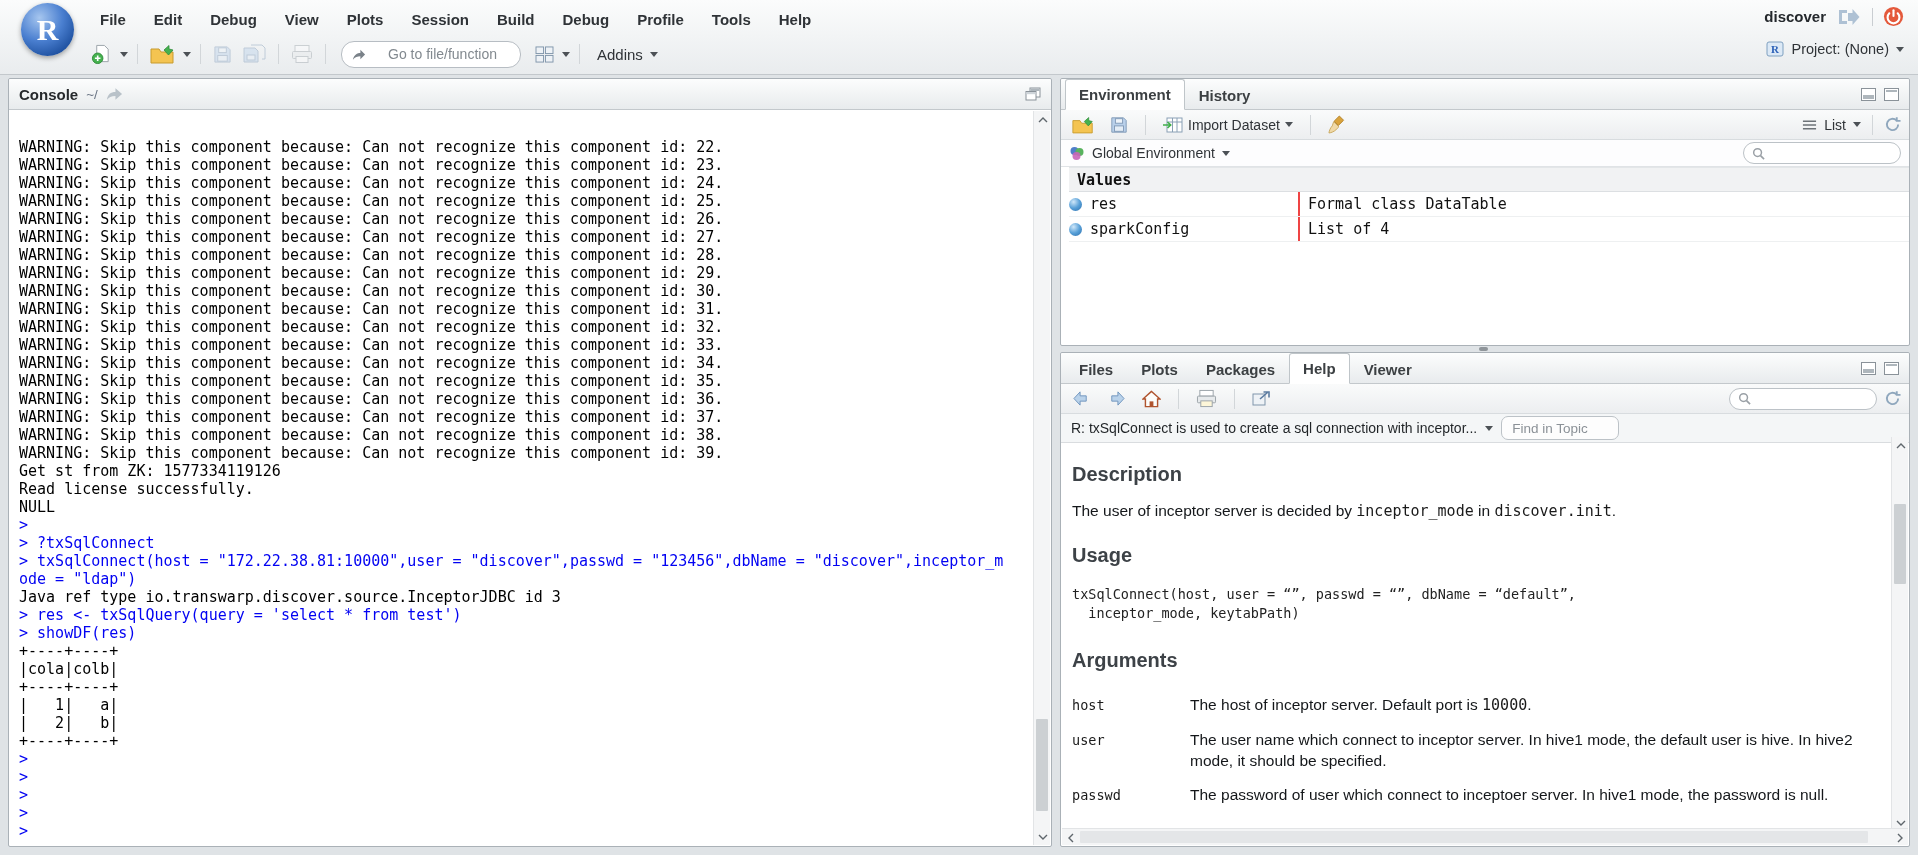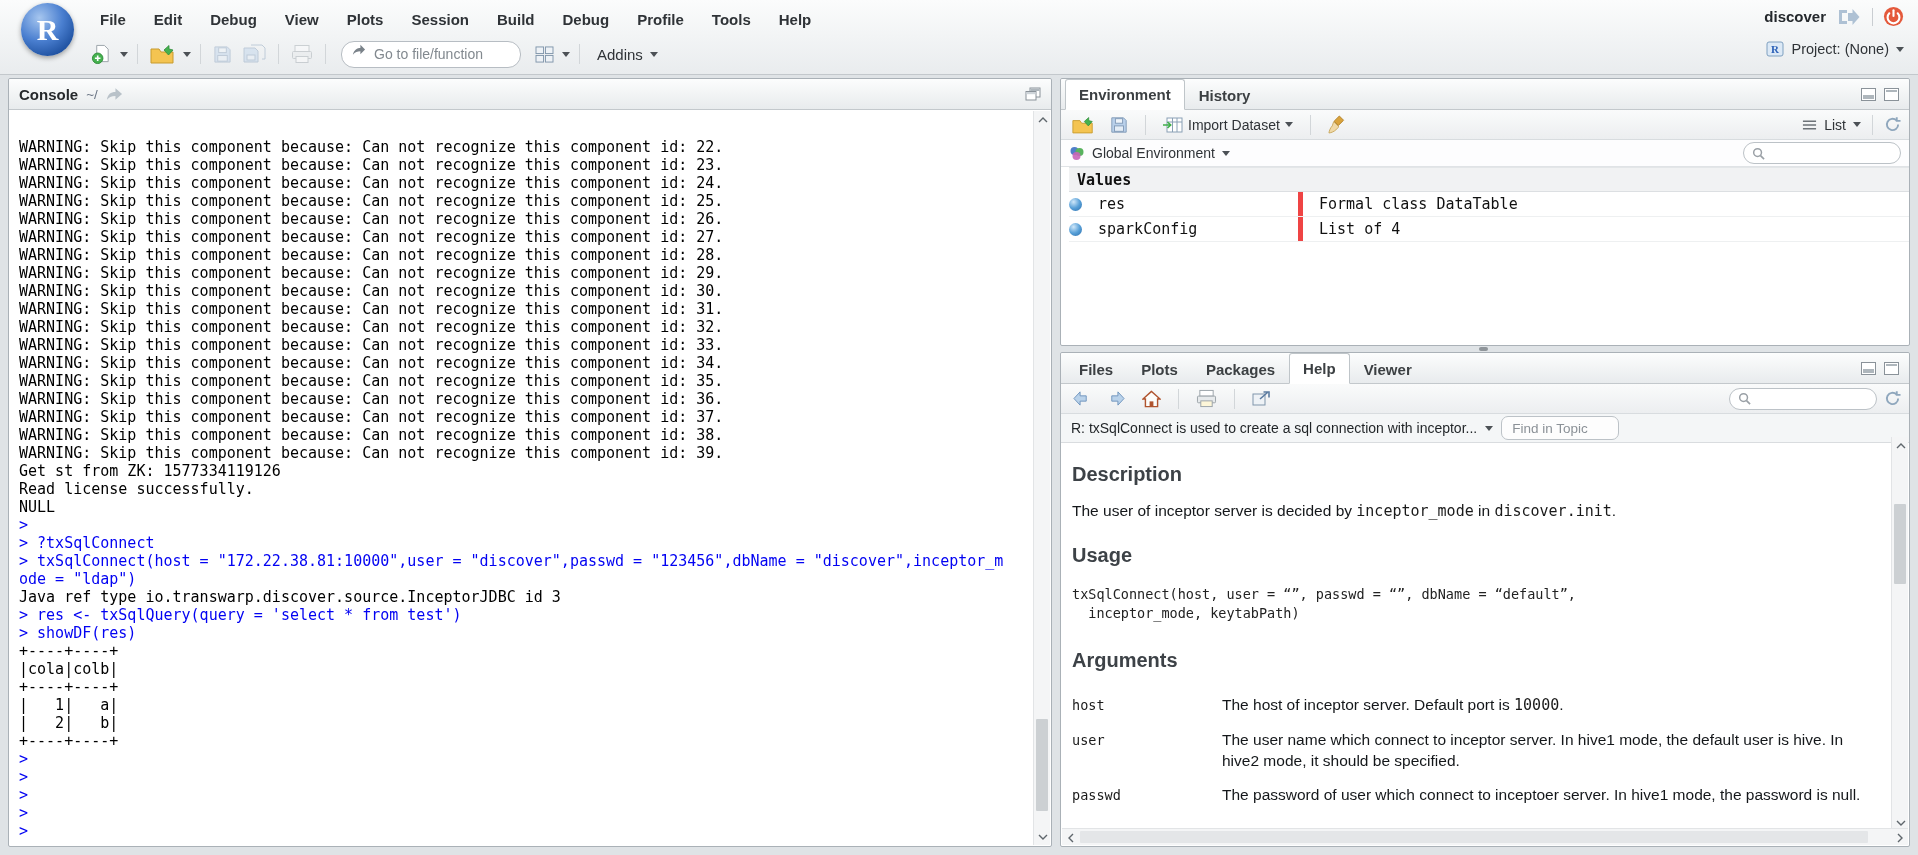--- a/index.html
+++ b/index.html
@@ -14,21 +14,21 @@
     font-family:"Liberation Serif",serif;font-weight:bold;font-size:30px;
     box-shadow:0 2px 5px rgba(0,0,0,.35);}
   .menubar{position:absolute;left:86px;top:7px;display:flex;}
   .menu-item{padding:4px 14px;font-size:15px;font-weight:600;color:#2f3337;cursor:default;}
   .toolrow{position:absolute;left:88px;top:39px;height:30px;display:flex;align-items:center;gap:5px;}
   .tbtn{display:flex;align-items:center;justify-content:center;padding:2px 3px;border-radius:3px;}
   .tbtn.disabled{opacity:.42;}
   .caret{width:0;height:0;border-left:4px solid transparent;border-right:4px solid transparent;border-top:5px solid #4c5156;display:inline-block;}
   .tdiv{width:1px;height:20px;background:#d2d6d9;margin:0 4px;}
   .goto-box{width:160px;height:25px;border:1px solid #b7bdc3;border-radius:13px;background:#fff;
-    display:flex;padding:0 9px;gap:6px;margin:0 6px;}
+    display:flex;align-items:center;padding:0 9px;gap:20px;margin:0 6px;}
   .goto-box input{border:none;outline:none;flex:1;font-size:14px;color:#333;background:transparent;font-family:"Liberation Sans",sans-serif;}
   .goto-box input::placeholder{color:#82898f;}
   .addins{display:flex;align-items:center;gap:7px;font-size:15px;color:#2f3337;padding:3px 8px;}
   .session-right{position:absolute;right:14px;top:6px;display:flex;align-items:center;gap:10px;}
   .user-label{font-size:15px;font-weight:600;color:#24282c;}
   .vbar{width:1px;height:18px;background:#c9cdd1;}
   .project-right{position:absolute;right:14px;top:41px;display:flex;align-items:center;gap:7px;font-size:14.5px;color:#2f3337;}
 
   
   .panel{position:absolute;background:#fff;border:1px solid #aab1b7;border-radius:2px;box-sizing:border-box;}
@@ -75,41 +75,41 @@
   .sb-thumb{position:absolute;left:2px;right:2px;background:#ccd0d3;border-radius:1px;}
   .sb-thumb-h{position:absolute;top:2px;bottom:2px;background:#e4e6e8;border-radius:1px;}
 
   
   .env-scope{position:absolute;left:0;top:61px;right:0;height:27px;background:#fdfdfe;
     border-bottom:1px solid #e0e3e6;display:flex;align-items:center;padding:0 8px;gap:7px;box-sizing:border-box;}
   .env-grid{position:absolute;left:8px;top:88px;right:0;font-family:"DejaVu Sans Mono","Liberation Mono",monospace;font-size:15px;}
   .env-section{height:23px;background:#f1f2f3;border-top:1px solid #e3e6e8;border-bottom:1px solid #dcdfe2;
     font-weight:bold;color:#111;display:flex;align-items:center;padding-left:8px;}
   .env-row{height:24px;display:flex;align-items:center;border-bottom:1px solid #eef0f1;color:#111;}
-  .env-name{width:229px;display:flex;align-items:center;gap:16px;box-sizing:border-box;}
-  .env-value{flex:1;border-left:5px solid #ef4444;padding-left:16px;height:100%;display:flex;align-items:center;}
+  .env-name{width:229px;display:flex;align-items:center;gap:8px;box-sizing:border-box;}
+  .env-value{flex:1;border-left:2px solid #ef4444;padding-left:8px;height:100%;display:flex;align-items:center;}
   .orb{width:13px;height:13px;border-radius:50%;flex:0 0 13px;
     background:radial-gradient(circle at 35% 30%,#cfe7f9,#58a0d8 50%,#2a6dab);}
 
   
   .topicbar{position:absolute;left:0;top:61px;right:0;height:29px;background:#f4f6f7;
     border-bottom:1px solid #d9dcdf;display:flex;align-items:center;padding:0 10px;gap:8px;box-sizing:border-box;}
   .topic-text{font-size:14px;color:#1f2326;}
   .find-box{height:22px;border:1px solid #bcc2c7;border-radius:7px;background:#fdfdfd;
     display:flex;align-items:center;padding:0 8px;}
   .find-box input{border:none;outline:none;width:96px;font-size:13.5px;background:transparent;color:#333;}
   .find-box input::placeholder{color:#8b9197;}
   .help-content{position:absolute;left:1px;top:90px;right:18px;bottom:18px;overflow:hidden;padding:10px 20px 0 10px;}
   .help-content h2{font-size:20px;color:#3d4247;font-weight:bold;margin:10px 0 0 0;}
   .help-para{font-size:15.5px;color:#14171a;margin-top:16px;}
   .icode{font-family:"DejaVu Sans Mono","Liberation Mono",monospace;font-size:15px;color:#1a1a1a;}
   .code-block{font-family:"DejaVu Sans Mono","Liberation Mono",monospace;font-size:13.5px;line-height:19px;
     color:#222;margin-top:18px;white-space:pre;}
   .args{margin-top:22px;}
-  .arg-row{display:flex;margin-bottom:13px;gap:32px;}
+  .arg-row{display:flex;margin-bottom:13px;}
   .arg-term{width:118px;flex:0 0 118px;font-family:"DejaVu Sans Mono","Liberation Mono",monospace;font-size:13.5px;color:#1a1a1a;padding-top:3px;}
   .arg-desc{width:690px;font-size:15.5px;line-height:21px;color:#14171a;}
 
   .splitter-grip{position:absolute;left:1479px;top:347px;width:9px;height:4px;background:#8f959a;border-radius:2px;}
   svg{display:block;}
 </style>
 </head>
 <body>
 
 <div class="app">

